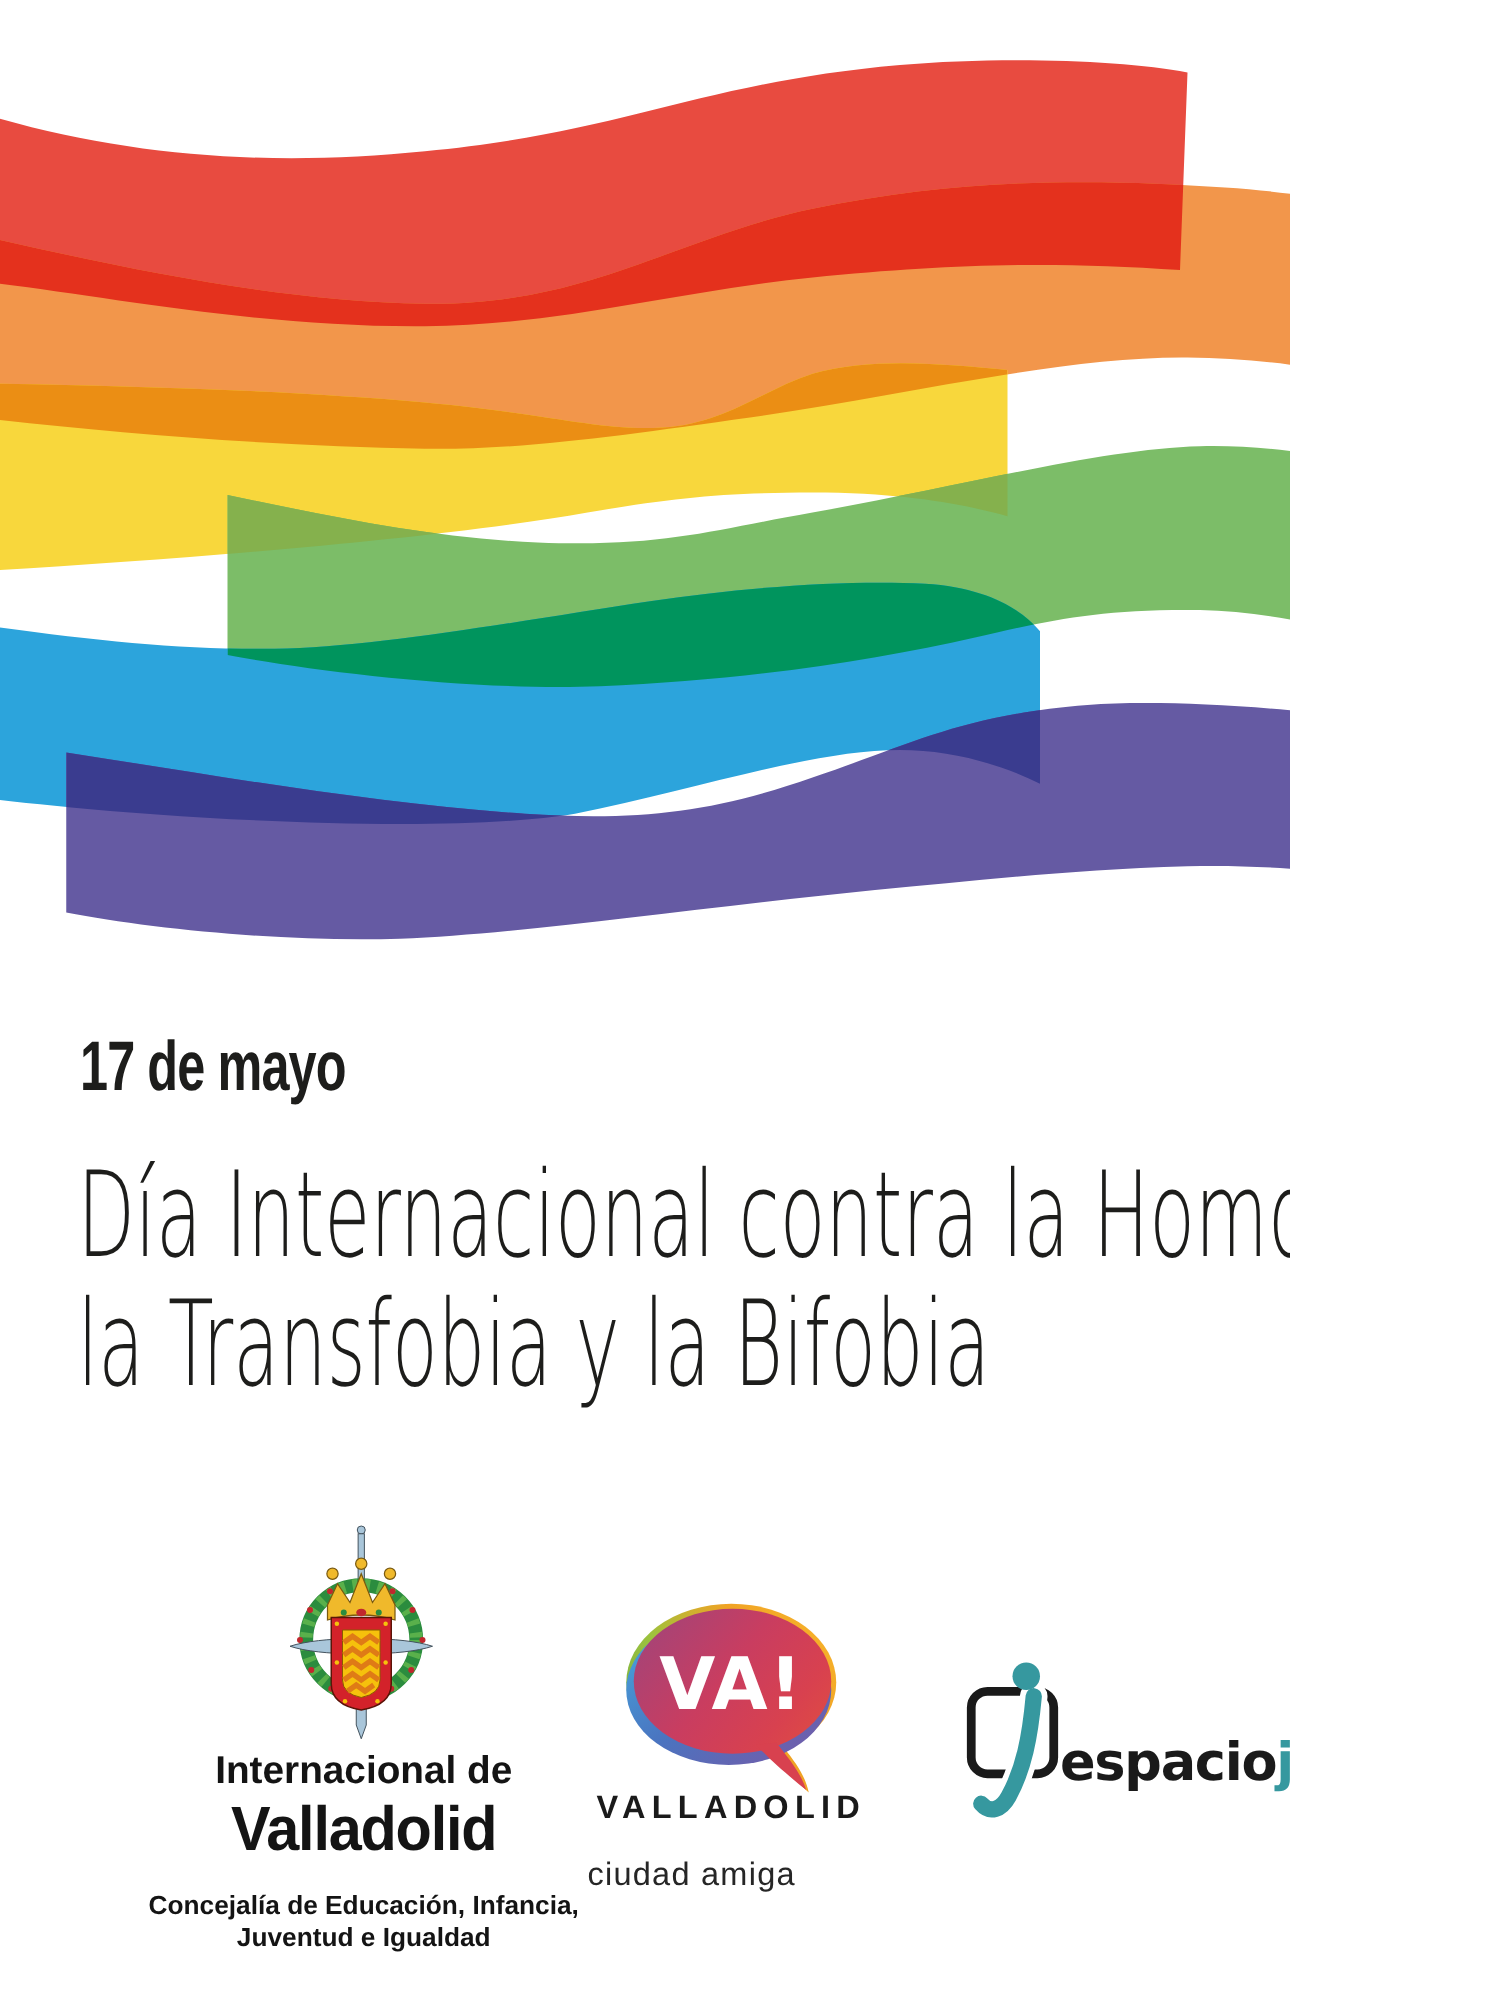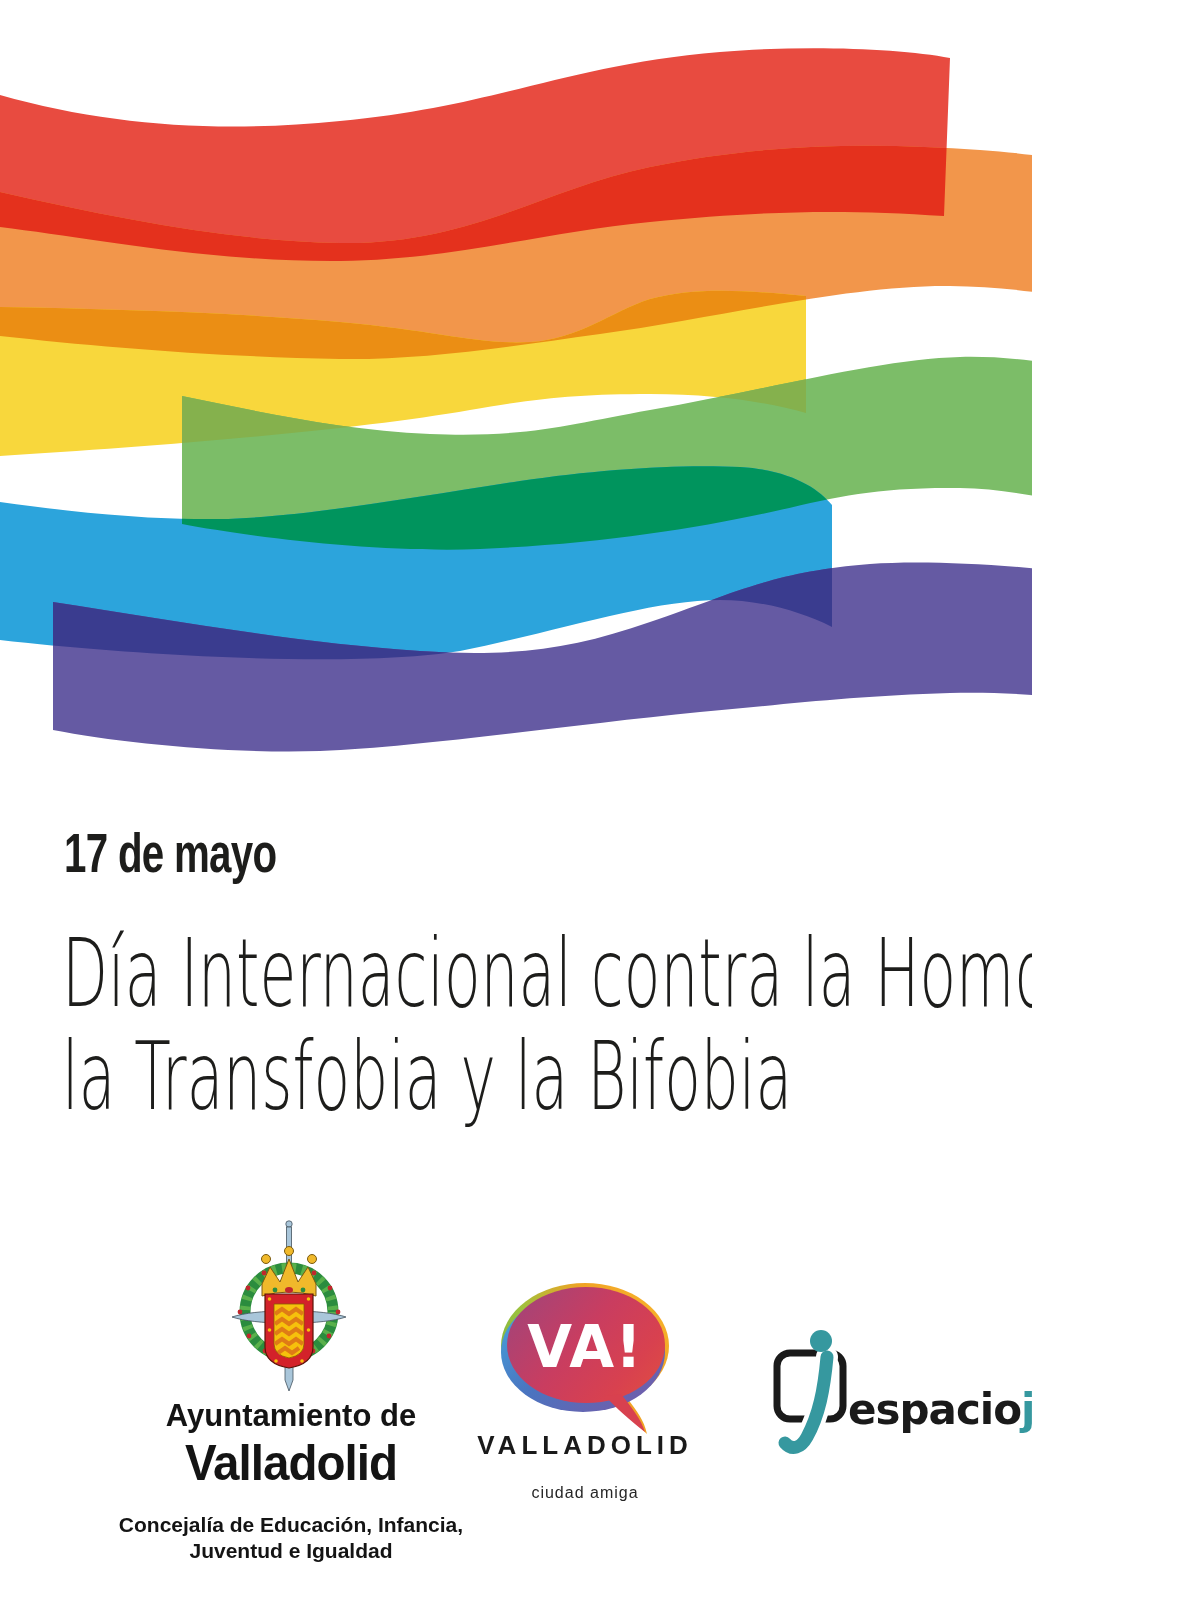--- a/index.html
+++ b/index.html
@@ -17,22 +17,22 @@
   .ayto-svg{position:absolute;left:224px;top:1212px;width:130px;height:190px;}
   .ayto-text{position:absolute;left:105px;top:1398px;width:372px;text-align:center;color:#141414;}
   .ayto-line1{font-size:31px;font-weight:700;letter-spacing:0;}
   .ayto-line2{font-size:50px;font-weight:700;letter-spacing:-1px;margin-top:0px;transform:scaleX(0.95);transform-origin:50% 0;}
   .ayto-line3{font-size:21px;font-weight:700;margin-top:20px;line-height:26px;}
   .ayto-line4{font-size:21px;font-weight:700;line-height:26px;}
 
   .va-svg{position:absolute;left:485px;top:1248px;width:200px;height:200px;}
   .va-city{position:absolute;left:470px;top:1430px;width:230px;text-align:center;
     font-size:26px;font-weight:700;letter-spacing:5px;color:#1a1a1a;}
-  .va-tagline{position:absolute;left:470px;top:1484px;width:230px;text-align:center;
-    font-size:16px;font-weight:400;letter-spacing:1px;color:#262626;}
+  .va-tagline{position:absolute;left:470px;top:1484px;width:230px;
+    font-size:26px;font-weight:400;letter-spacing:1px;color:#262626;}
 
   .ej-svg{position:absolute;left:748px;top:1316px;width:360px;height:170px;}
 </style>
 </head>
 <body>
 
 <div class="poster">
 
   <svg class="flag-svg" viewBox="0 0 1200 790" xmlns="http://www.w3.org/2000/svg">
     <defs>
@@ -161,21 +161,21 @@
     <g fill="#F6C10C">
       <circle cx="45.5" cy="87" r="1.8"></circle>
         <circle cx="84.5" cy="87" r="1.8"></circle>
       <circle cx="45.5" cy="118" r="1.8"></circle>
         <circle cx="84.5" cy="118" r="1.8"></circle>
       <circle cx="52" cy="149" r="1.8"></circle>
         <circle cx="78" cy="149" r="1.8"></circle>
     </g>
   </svg>
   <div class="ayto-text">
-    <div class="ayto-line1">Ayuntamiento de</div>
+    <div class="ayto-line1">Internacional de</div>
     <div class="ayto-line2">Valladolid</div>
     <div class="ayto-line3">Concejalía de Educación, Infancia,</div>
     <div class="ayto-line4">Juventud e Igualdad</div>
   </div>
 
   <svg class="va-svg" viewBox="0 0 200 200" xmlns="http://www.w3.org/2000/svg">
     <path d="M142,150 C152,163 159,172 162,186 C150,175 136,162 126,151 Z" fill="#F0A325"></path>
     <ellipse cx="100" cy="98" rx="84" ry="63" fill="url(#vaRim)"></ellipse>
     <ellipse cx="98" cy="104" rx="82" ry="60" fill="url(#vaCool)"></ellipse>
     <ellipse cx="101" cy="97" rx="79" ry="58" fill="url(#vaBody)"></ellipse>

